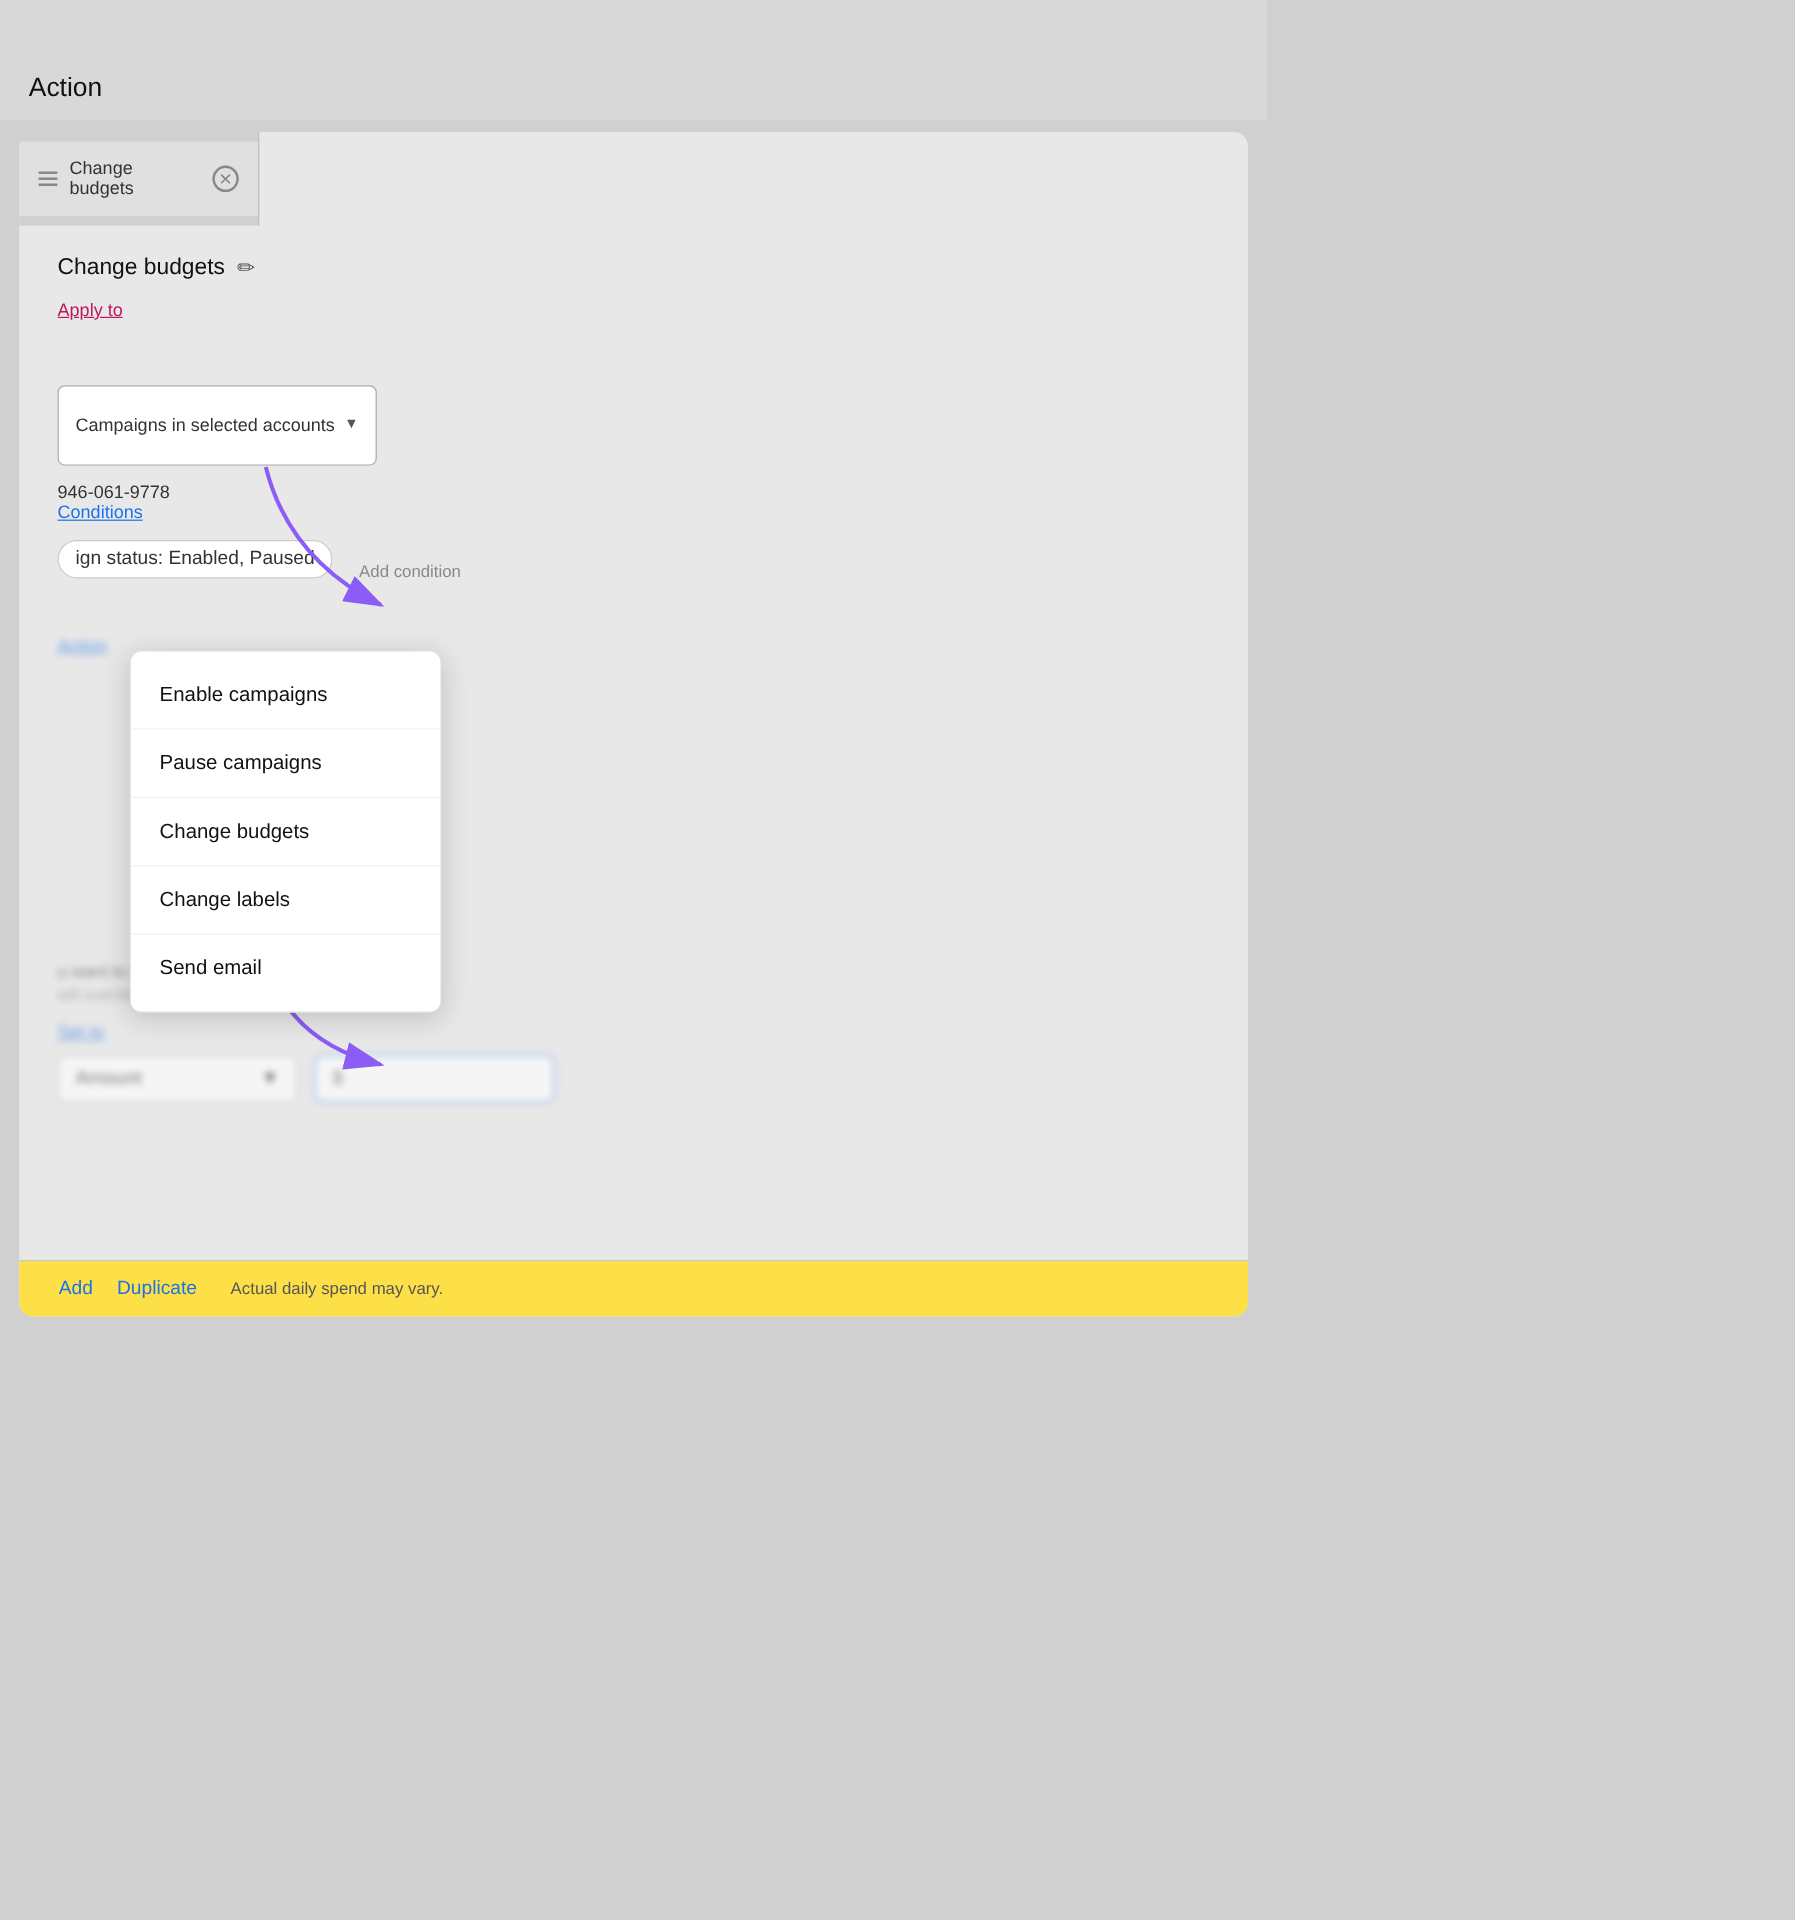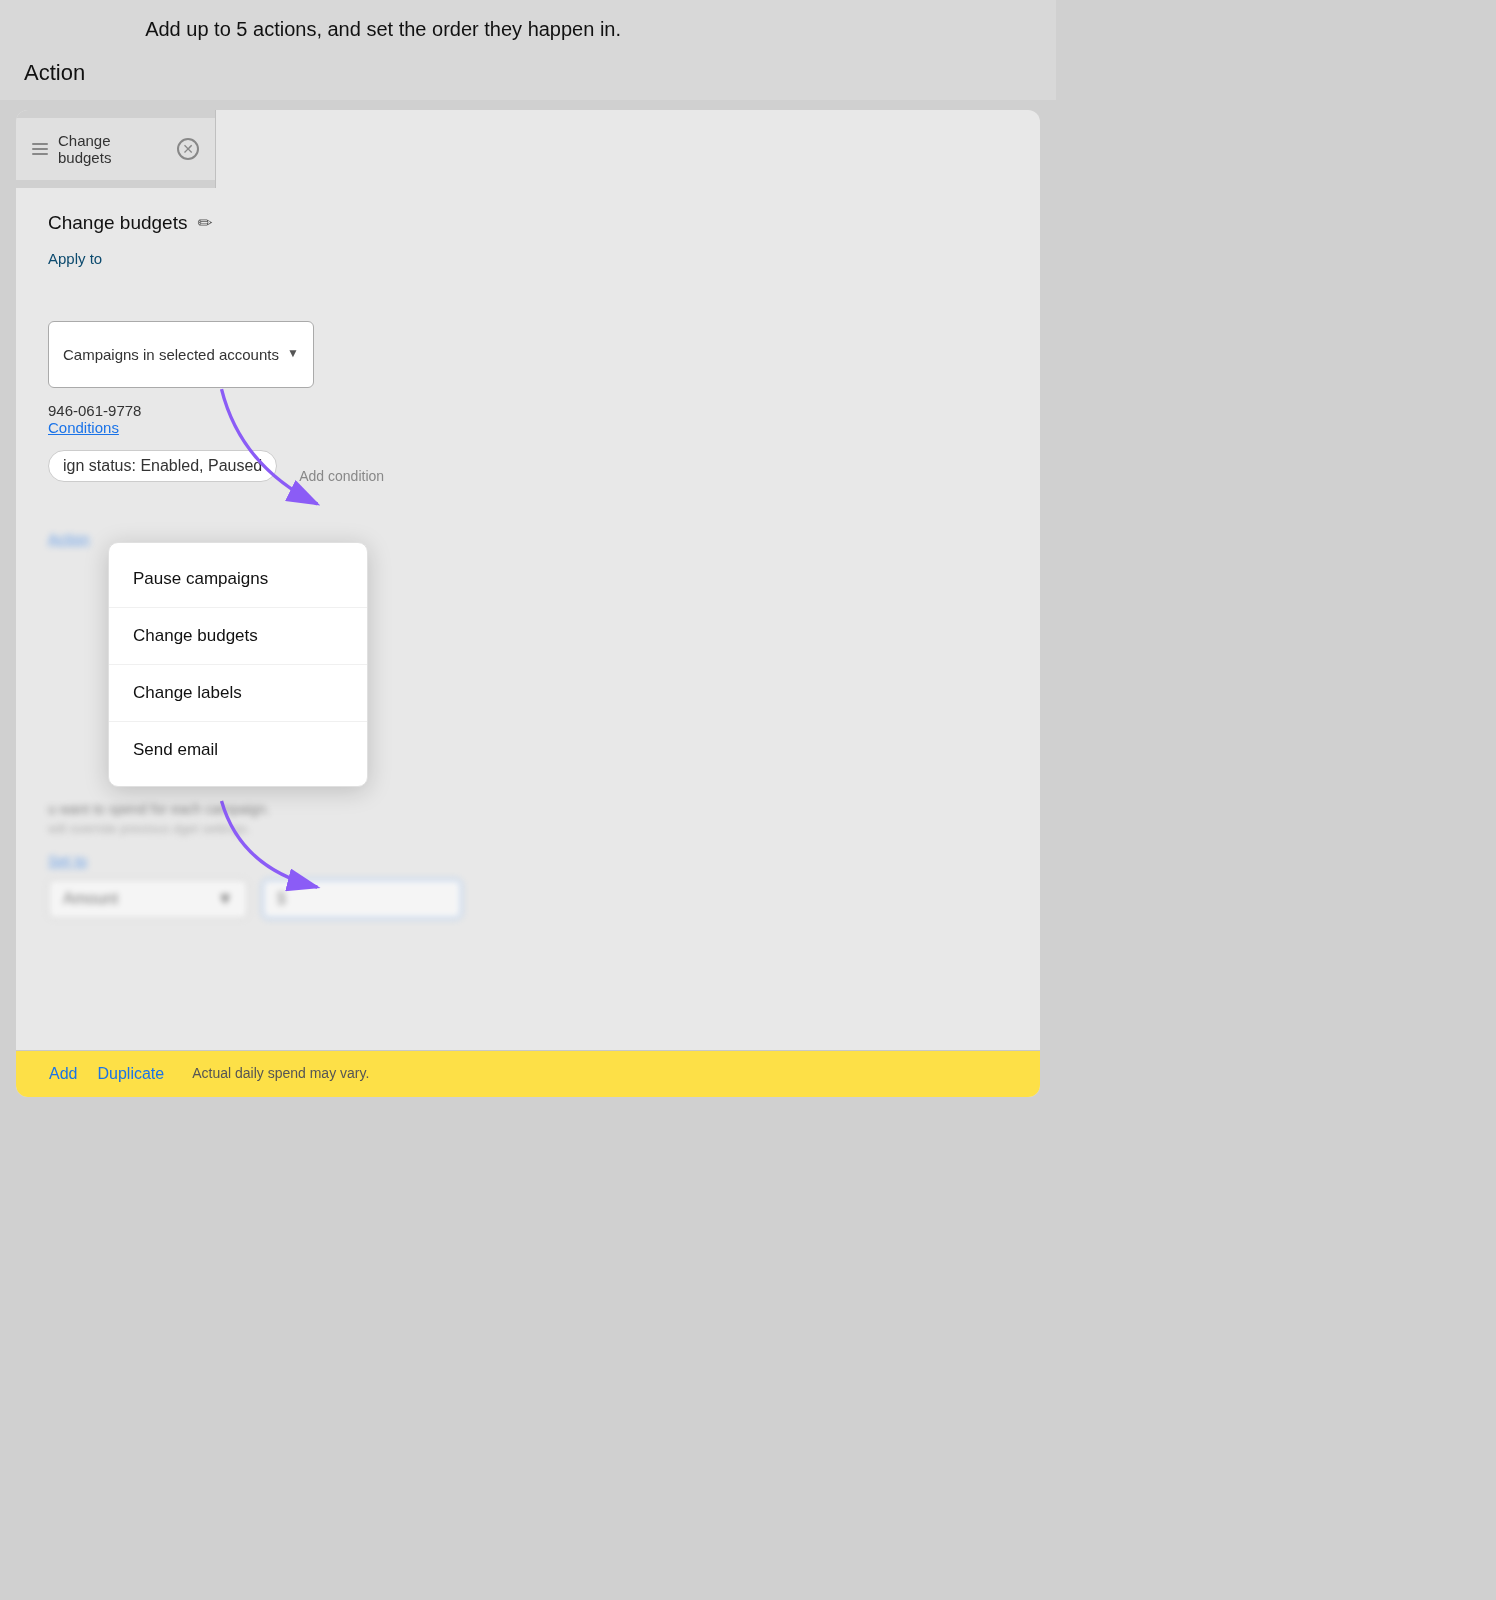--- a/index.html
+++ b/index.html
@@ -124,21 +124,22 @@
     }
 
     .edit-icon {
       font-size: 18px;
       color: #555;
       cursor: pointer;
     }
 
     .apply-to-label {
       font-size: 15px;
-      color: #0c4a6e;
+      color: #be185d;
+      text-decoration: underline;
       cursor: pointer;
       margin-bottom: 10px;
       display: block;
     }
 
     .dropdown-selector {
       display: inline-flex;
       align-items: flex-start;
       gap: 8px;
       border: 1.5px solid #aaa;
@@ -347,21 +348,20 @@
       height: 100%;
       pointer-events: none;
       z-index: 50;
     }
   </style>
 </head>
 <body>
 
 <div class="header-bar">
   <span class="header-action-label">Action</span>
-  <span class="header-description">Add up to 5 actions, and set the order they happen in.</span>
 </div>
 
 <div class="main-container">
   <div class="content-wrapper">
 
     <div class="sidebar">
       <div class="sidebar-item active">
         <div class="sidebar-drag-handle">
           <span></span>
           <span></span>
@@ -403,20 +403,23 @@
 
       
       <div class="action-section">
 
         <div class="blurred-bg" style="padding: 8px 0; margin-bottom: 4px;">
           <span class="action-label-text">Action</span>
         </div>
 
         <div class="action-dropdown-menu">
           <div class="dropdown-menu-item">
+            <span>Enable campaigns</span>
+          </div>
+          <div class="dropdown-menu-item">
             <span>Pause campaigns</span>
           </div>
           <div class="dropdown-menu-item selected">
             <span>Change budgets</span>
           </div>
           <div class="dropdown-menu-item">
             <span>Change labels</span>
           </div>
           <div class="dropdown-menu-item">
             <span>Send email</span>

